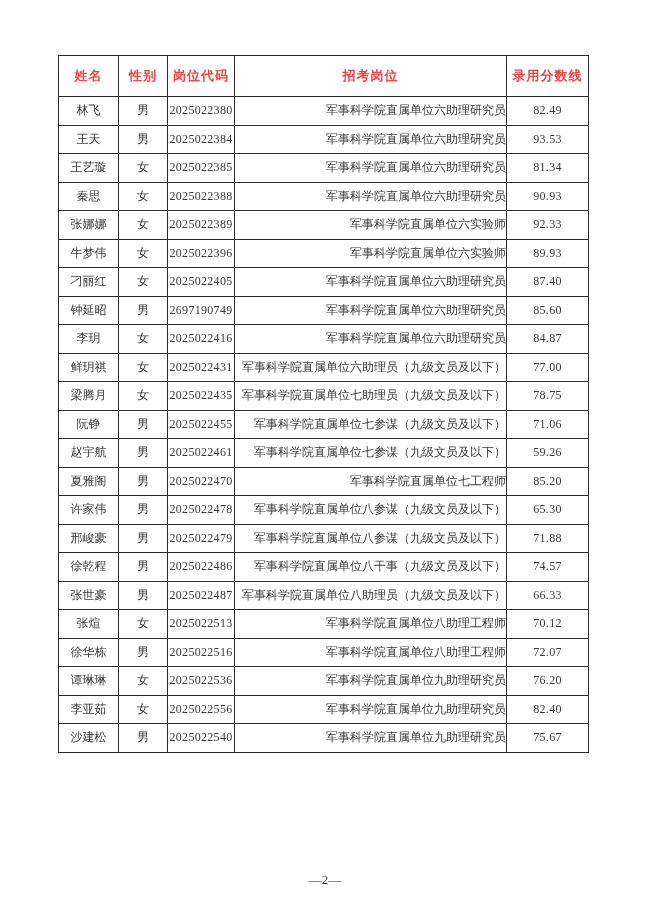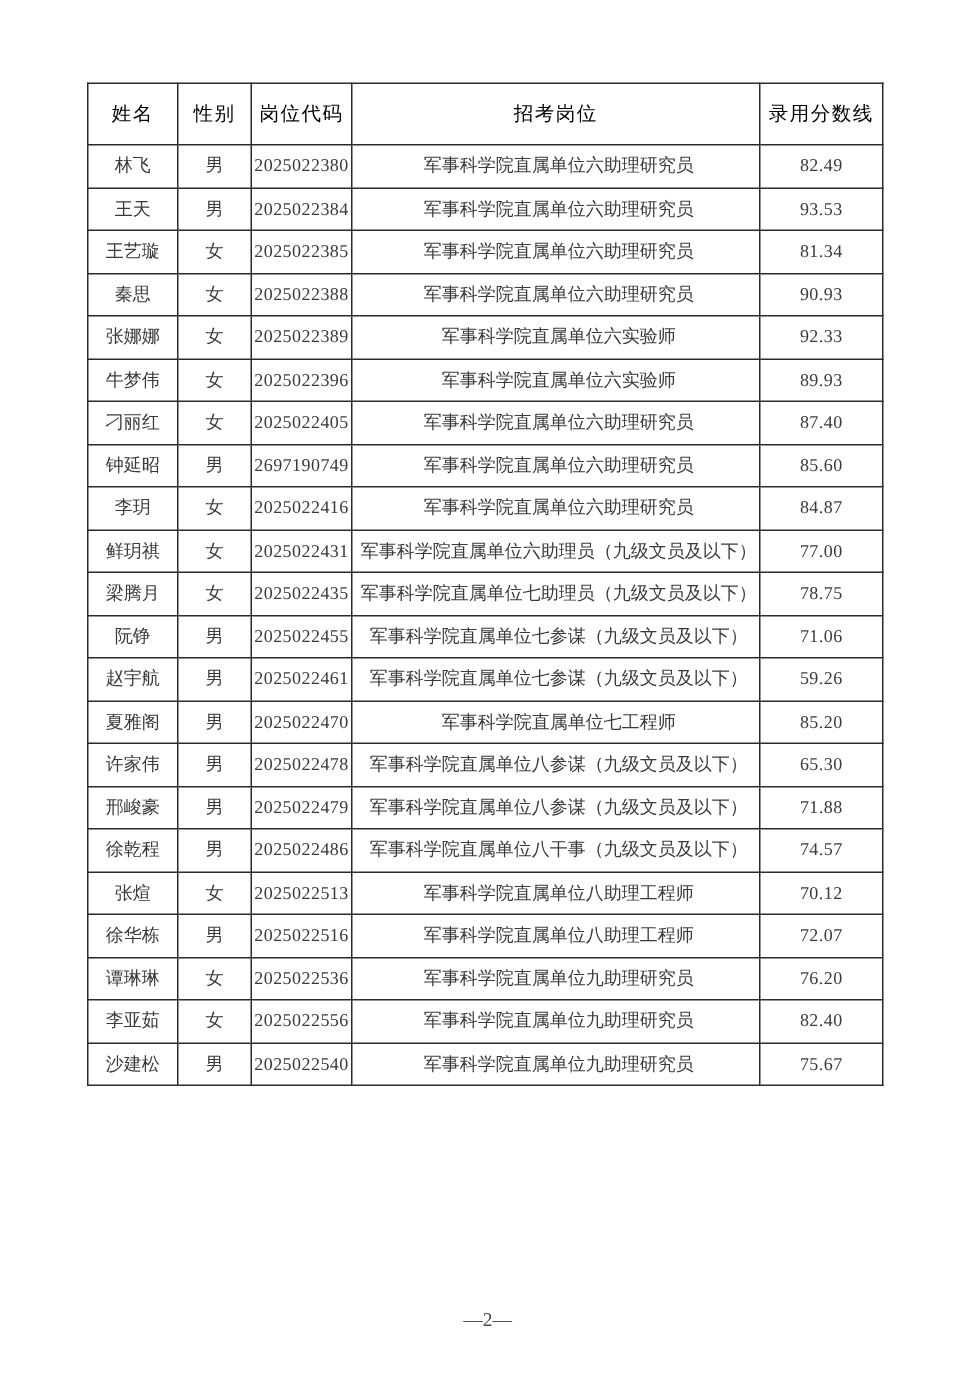--- a/index.html
+++ b/index.html
@@ -37,31 +37,31 @@
     border: 1px solid #2b2b2b;
     padding: 0;
     text-align: center;
     vertical-align: middle;
     white-space: nowrap;
     overflow: hidden;
   }
   thead th {
     height: 40px;
     font-size: 13px;
-    font-weight: normal;
+    font-weight: bold;
     letter-spacing: 1px;
-    color: #000000;
+    color: #ef4444;
   }
   tbody td {
     height: 27.5px;
     font-size: 12px;
     color: #3a3a3a;
   }
   tbody td.c3 {
-    text-align: center;
+    text-align: right;
     padding-left: 4px;
   }
   tbody td.c2, tbody td.c4 {
     letter-spacing: 0.3px;
   }
   .page-number {
     position: absolute;
     left: 0;
     top: 872px;
     width: 650px;
@@ -207,20 +207,27 @@
           <td class="c4">71.88</td>
         </tr>
         <tr>
           <td class="c0">徐乾程</td>
           <td class="c1">男</td>
           <td class="c2">2025022486</td>
           <td class="c3">军事科学院直属单位八干事（九级文员及以下）</td>
           <td class="c4">74.57</td>
         </tr>
         <tr>
+          <td class="c0">张世豪</td>
+          <td class="c1">男</td>
+          <td class="c2">2025022487</td>
+          <td class="c3">军事科学院直属单位八助理员（九级文员及以下）</td>
+          <td class="c4">66.33</td>
+        </tr>
+        <tr>
           <td class="c0">张煊</td>
           <td class="c1">女</td>
           <td class="c2">2025022513</td>
           <td class="c3">军事科学院直属单位八助理工程师</td>
           <td class="c4">70.12</td>
         </tr>
         <tr>
           <td class="c0">徐华栋</td>
           <td class="c1">男</td>
           <td class="c2">2025022516</td>

